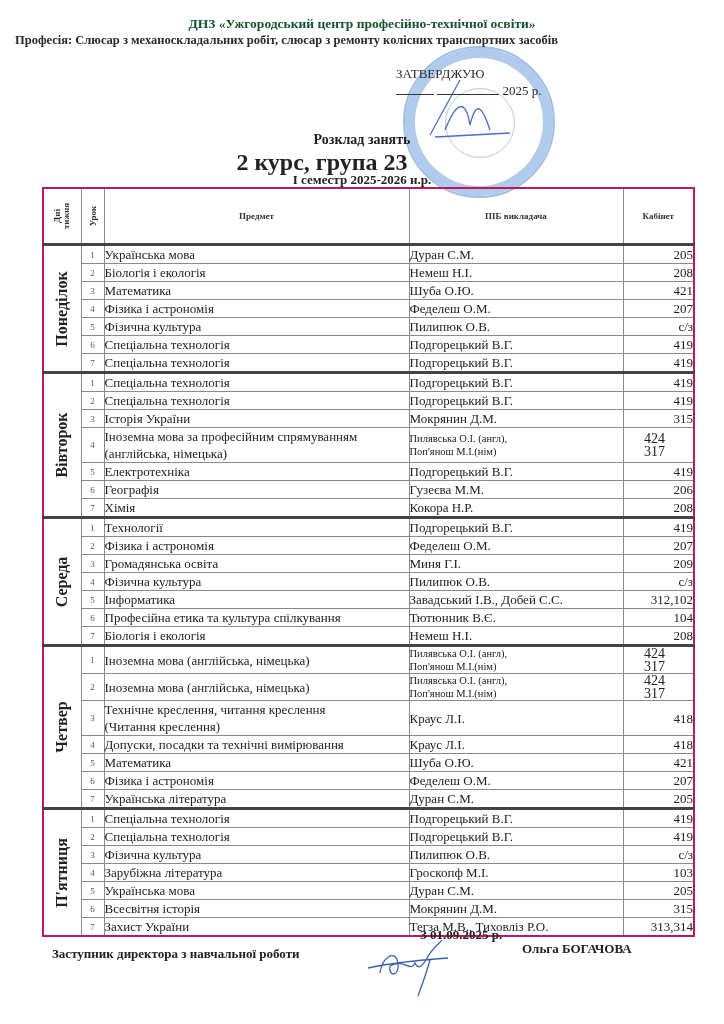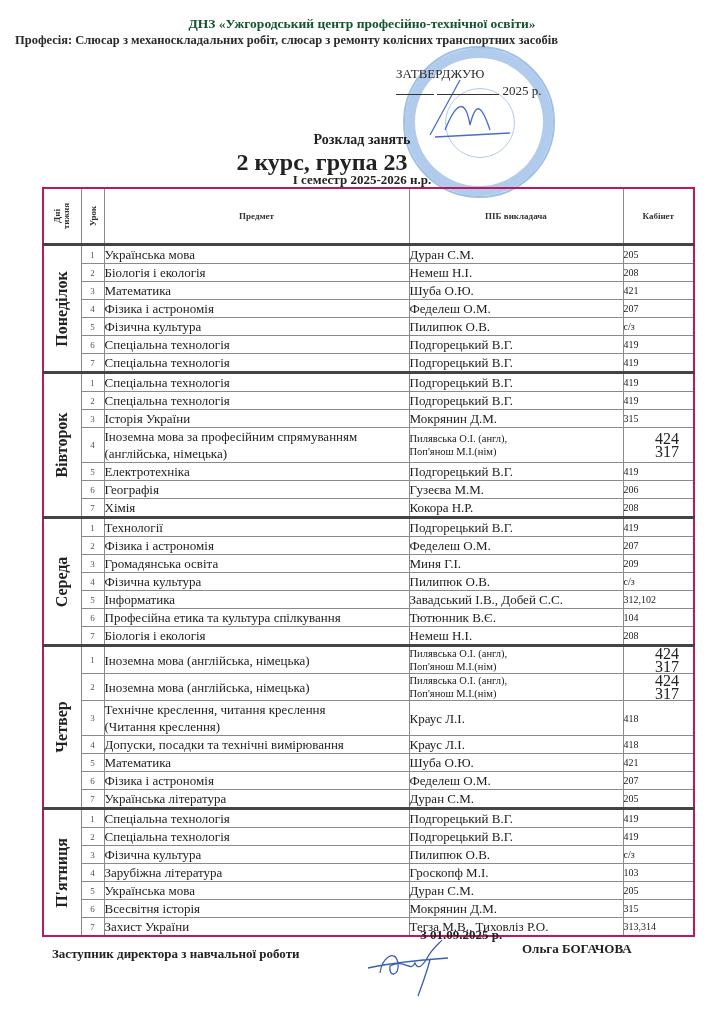--- a/index.html
+++ b/index.html
@@ -66,22 +66,22 @@
     position: relative; font-weight: bold; font-size: 16px;
   }
   td.day span {
     position: absolute; left: 50%; top: 50%; transform: translate(-50%, -50%) rotate(-90deg);
     white-space: nowrap; display: block;
   }
   td.num { text-align: center; font-size: 9px; color: #555; }
   td.subj { font-size: 13px; padding-left: 5px; line-height: 17px; }
   td.teach { font-size: 13px; padding-left: 5px; line-height: 17px; }
   td.teach.small { font-size: 10.5px; line-height: 13px; }
-  td.room { font-size: 10px; text-align: left; line-height: 17px; }
-  td.room.small { font-size: 16px; line-height: 13px; text-align: right; padding-right: 14px; }
+  td.room { font-size: 13px; text-align: right; line-height: 17px; }
+  td.room.small { font-size: 14px; line-height: 13px; text-align: right; padding-right: 28px; }
   tr.r1 td { height: 16.7px; }
   tr.r2 td { height: 34px; }
   tr.r25 td { height: 24px; }
   .footer-date {
     position: absolute; left: 420px; top: 927px; font-weight: bold; font-size: 13px;
   }
   .footer-left {
     position: absolute; left: 52px; top: 946px; font-weight: bold; font-size: 13px;
   }
   .footer-right {

